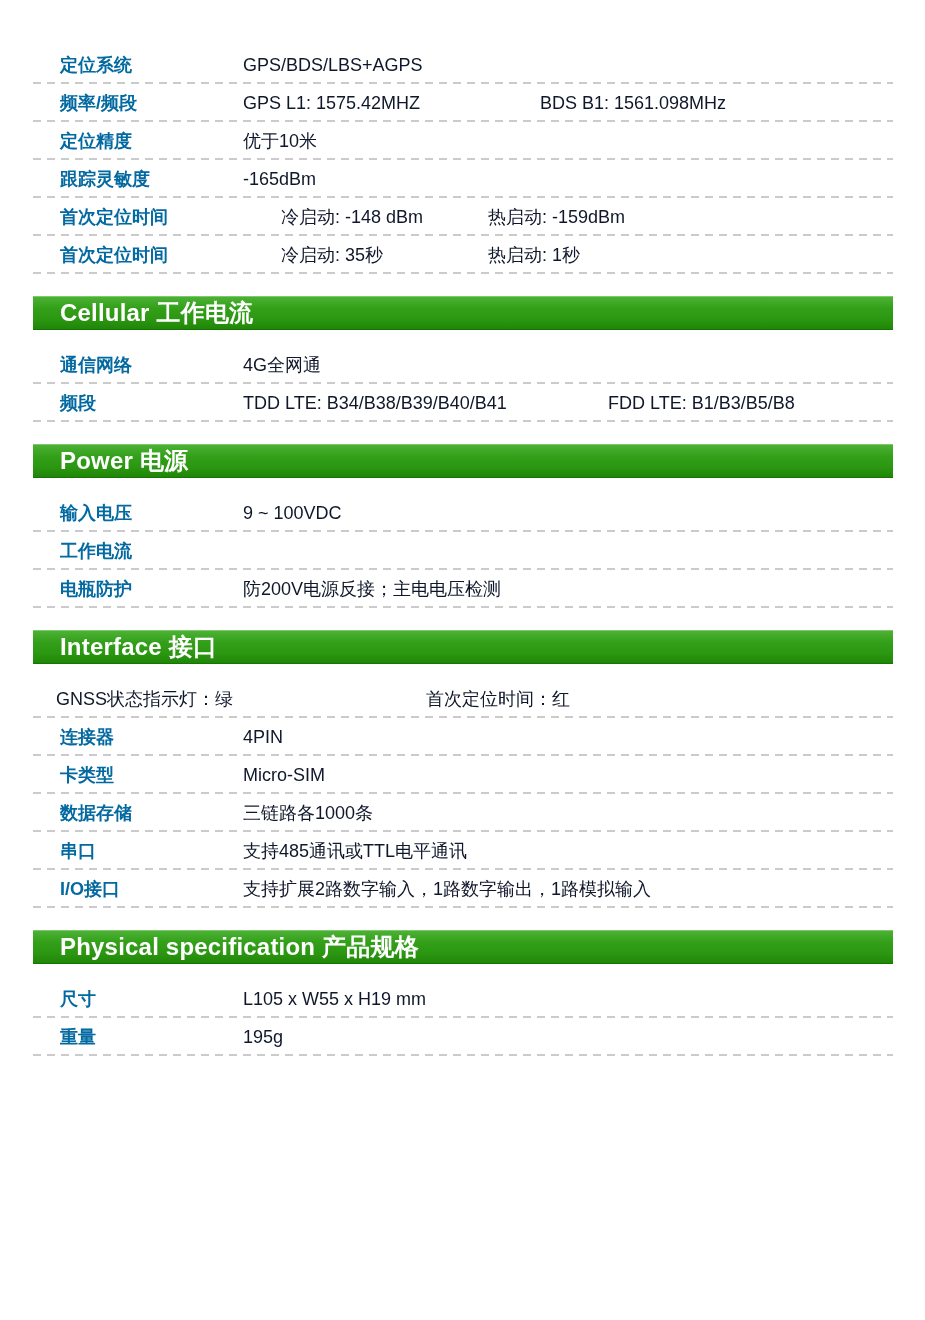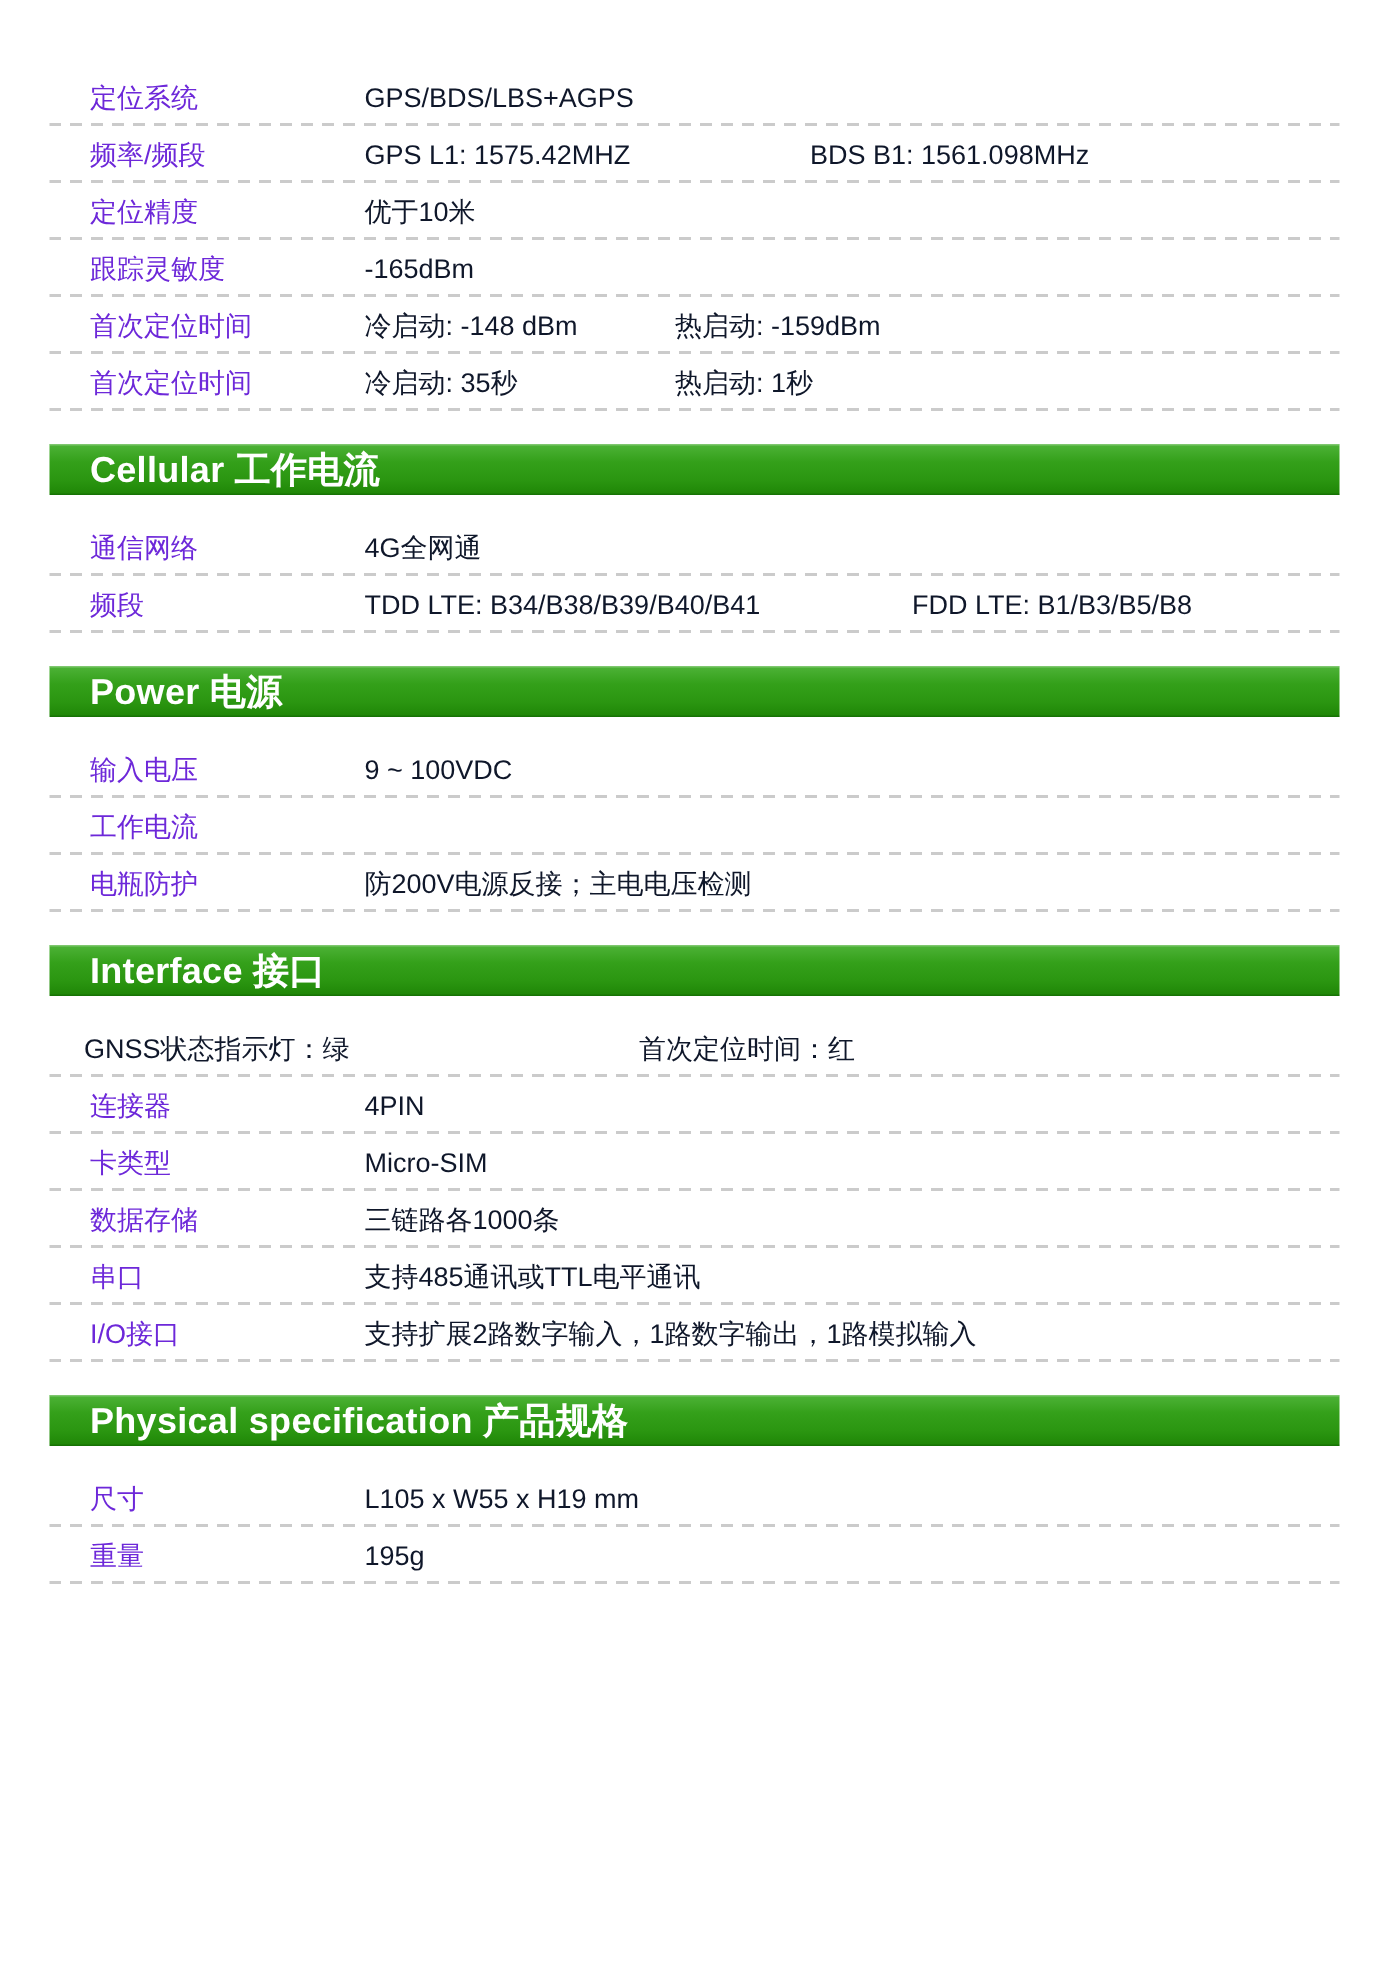--- a/index.html
+++ b/index.html
@@ -56,32 +56,32 @@
     right: 0;
     bottom: 0;
     height: 2px;
     background: repeating-linear-gradient(90deg, #cbcbcb 0 8px, transparent 8px 14px);
   }
   .row-label {
     width: 210px;
     min-width: 210px;
     box-sizing: border-box;
     padding-left: 27px;
-    font-weight: normal;
-    color: #6d28d9;
+    font-weight: bold;
+    color: #0369a1;
   }
   .row-values {
     display: flex;
     flex: 1;
     align-items: center;
     color: #0f172a;
     white-space: nowrap;
   }
   .val { display: inline-block; }
-  .w207 { width: 207px; min-width: 207px; }
+  .w207 { width: 207px; min-width: 207px; margin-left: 38px; }
   .w297 { width: 297px; min-width: 297px; }
   .w365 { width: 365px; min-width: 365px; }
   .w370 { width: 370px; min-width: 370px; margin-left: 23px; }
 </style>
 </head>
 <body>
 
 <div class="page">
   <div class="content">
 

